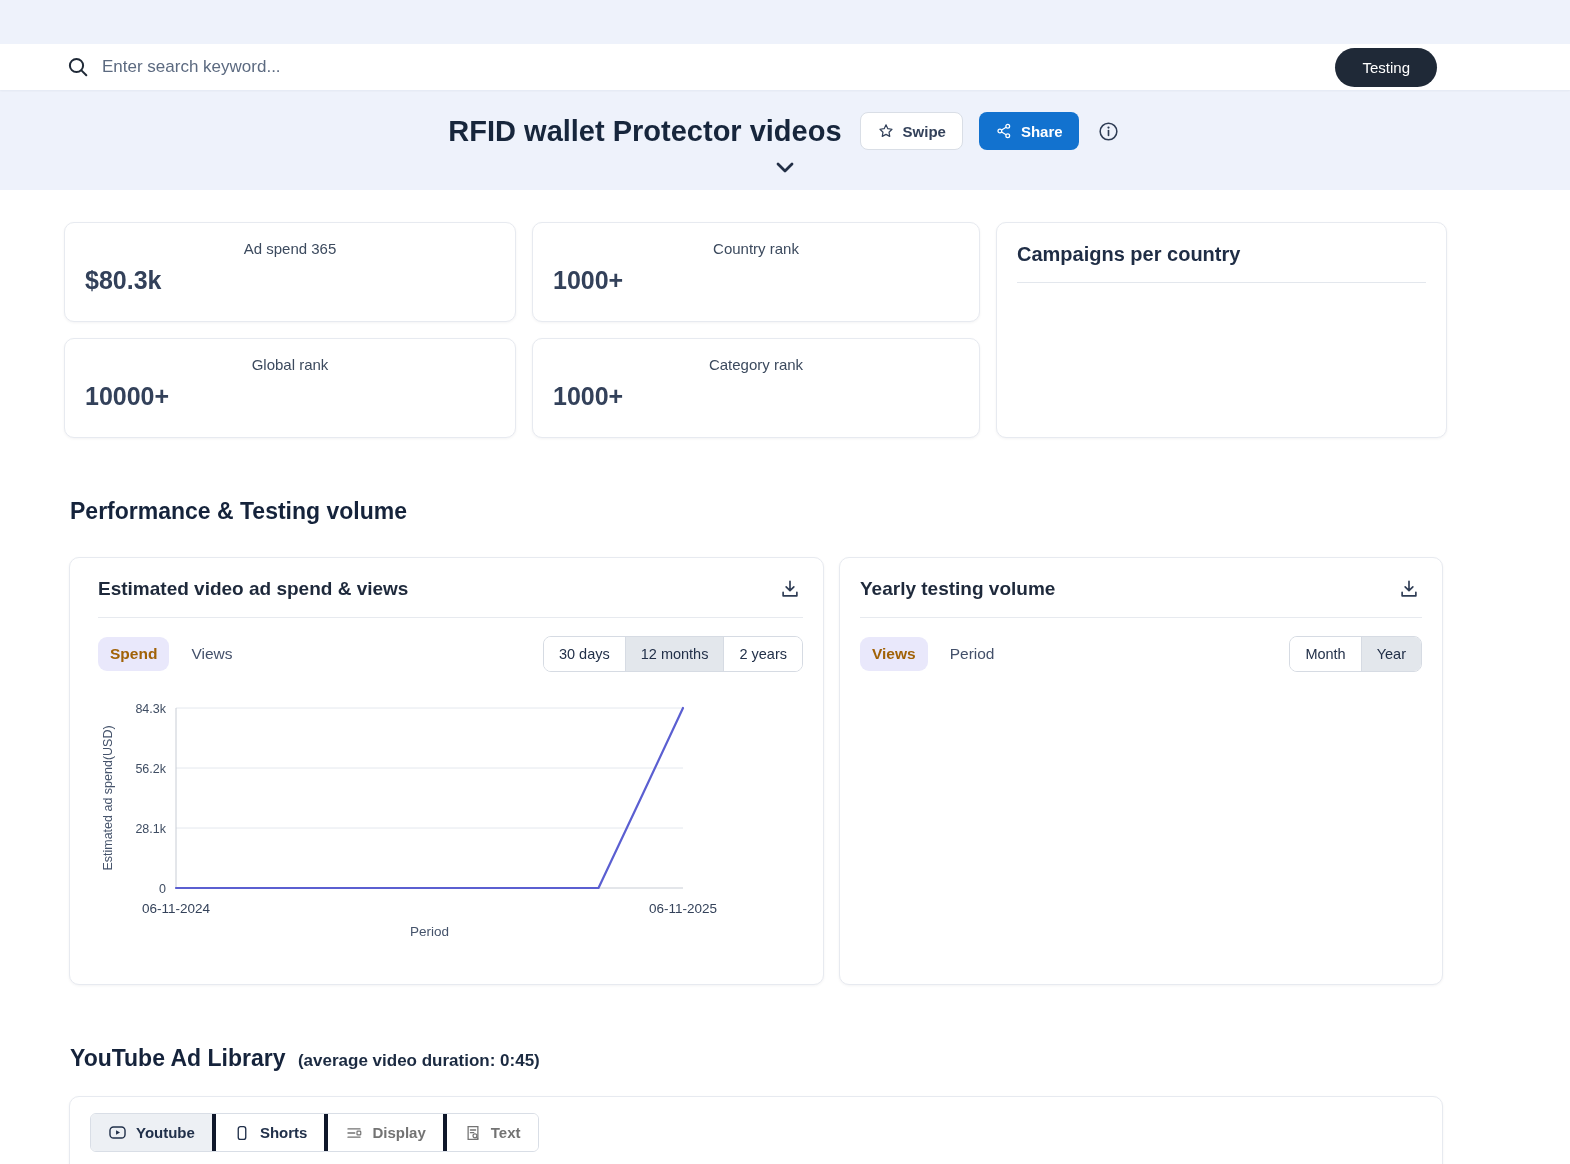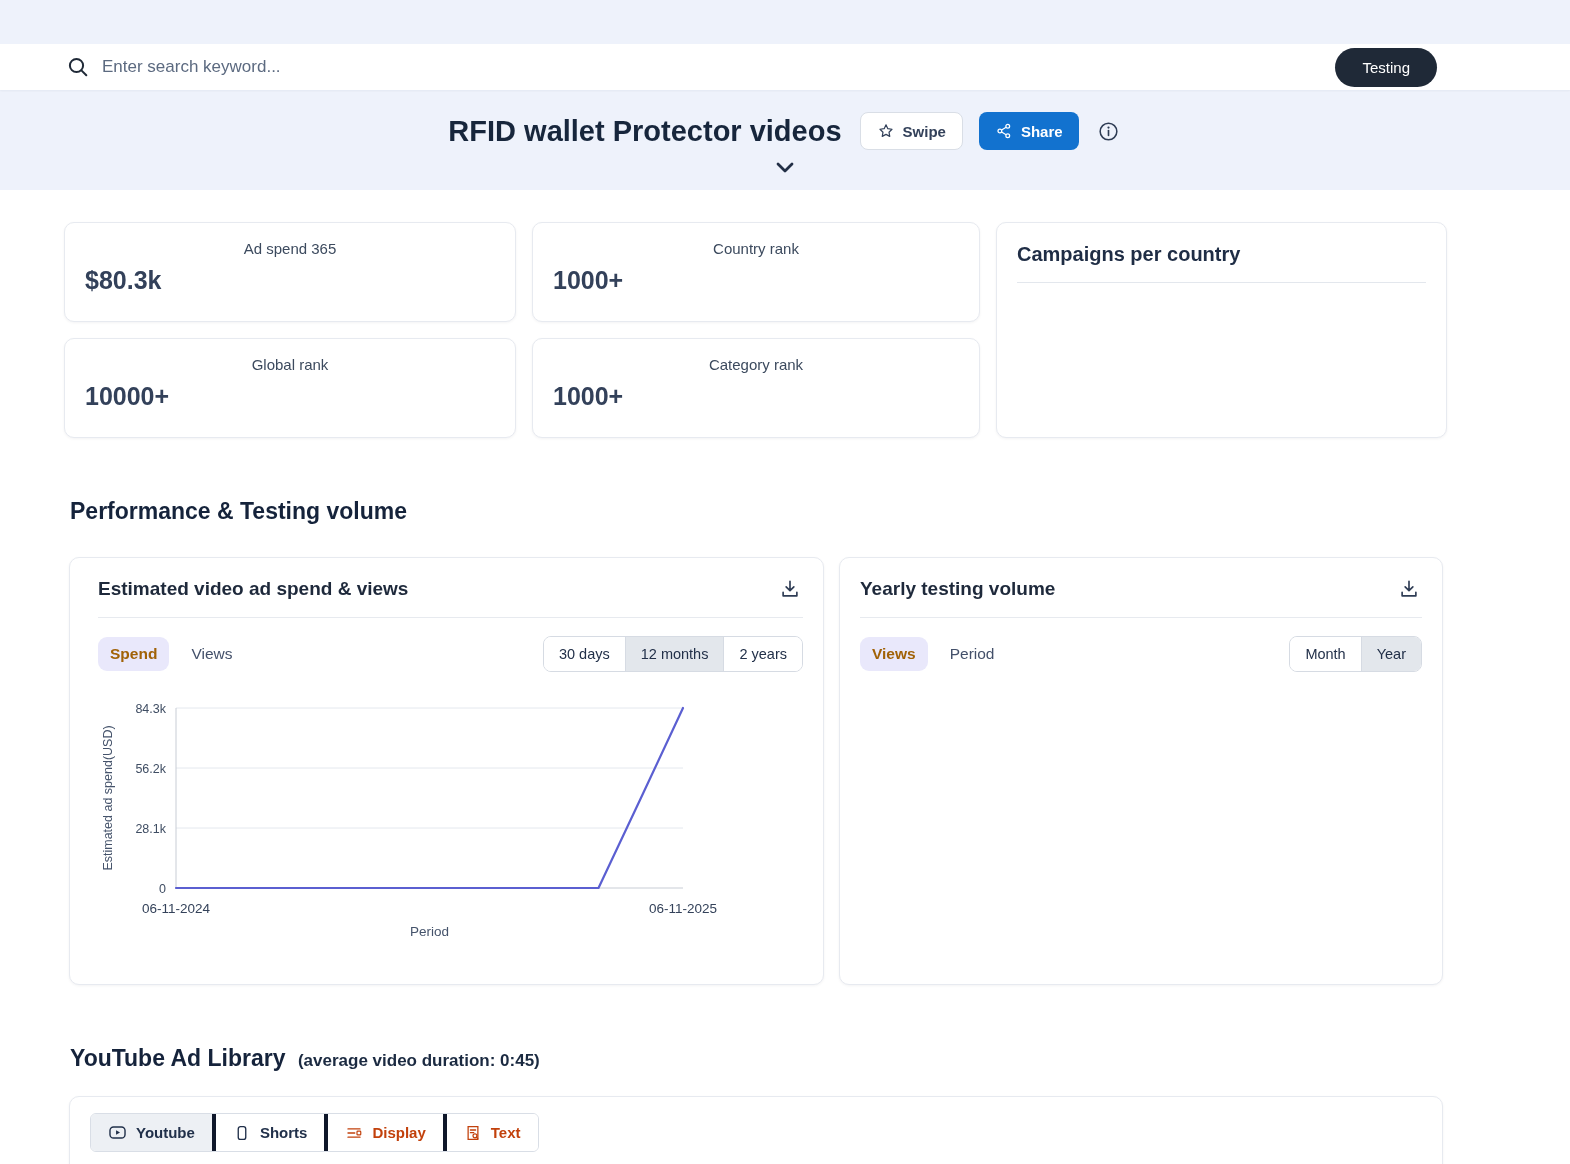--- a/index.html
+++ b/index.html
@@ -96,21 +96,21 @@
   
   .library-card { margin: 24px 127px 0 69px; padding: 16px 20px; height: 120px; }
   .lib-tabs { display: inline-flex; border: 1px solid #d9dee6; border-radius: 6px; overflow: hidden; }
   .lib-tab {
     display: inline-flex; align-items: center; gap: 9px; background: #ffffff;
     border: none; border-right: 4px solid #0f172a; padding: 9px 17px;
     font-size: 15px; font-weight: 600; color: #21304a;
   }
   .lib-tab:last-child { border-right: none; }
   .lib-tab.active { background: #edf0f4; }
-  .lib-tab.muted { color: #c2410c; }
+  .lib-tab.muted { color: #737373; }
   .icon { display: inline-flex; align-items: center; }
 </style>
 </head>
 <body>
 
 <div class="top-strip"></div>
 
 <div class="searchbar">
   <span class="icon">
     <svg width="24" height="24" viewBox="0 0 24 24">

